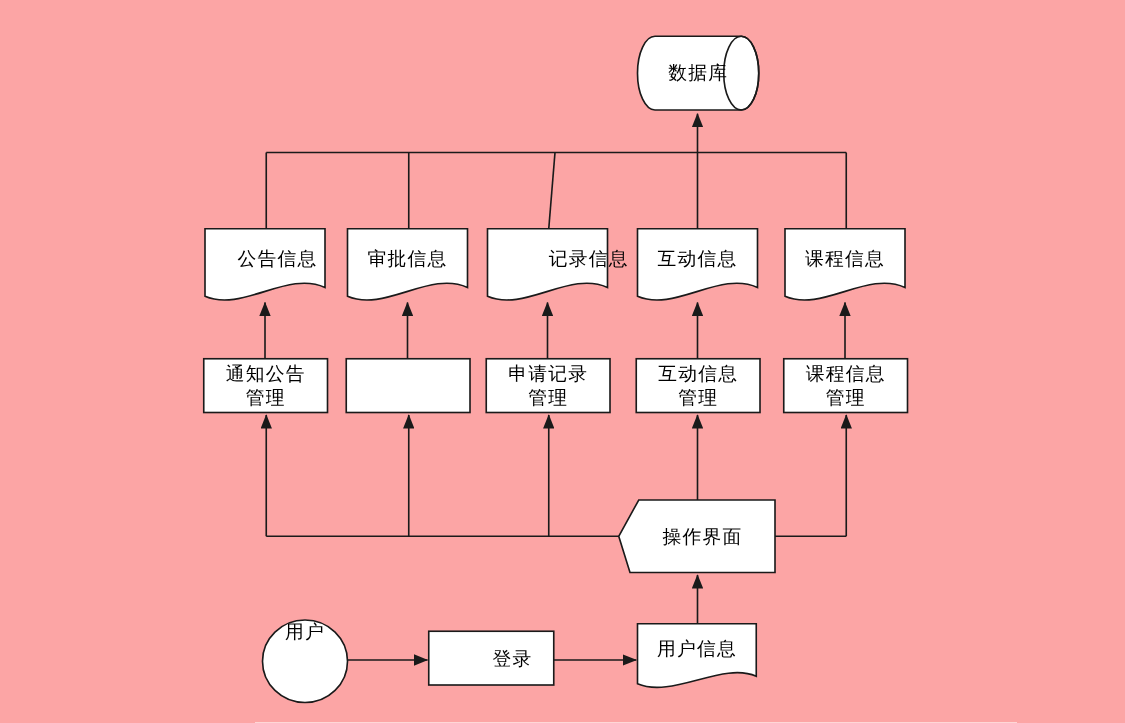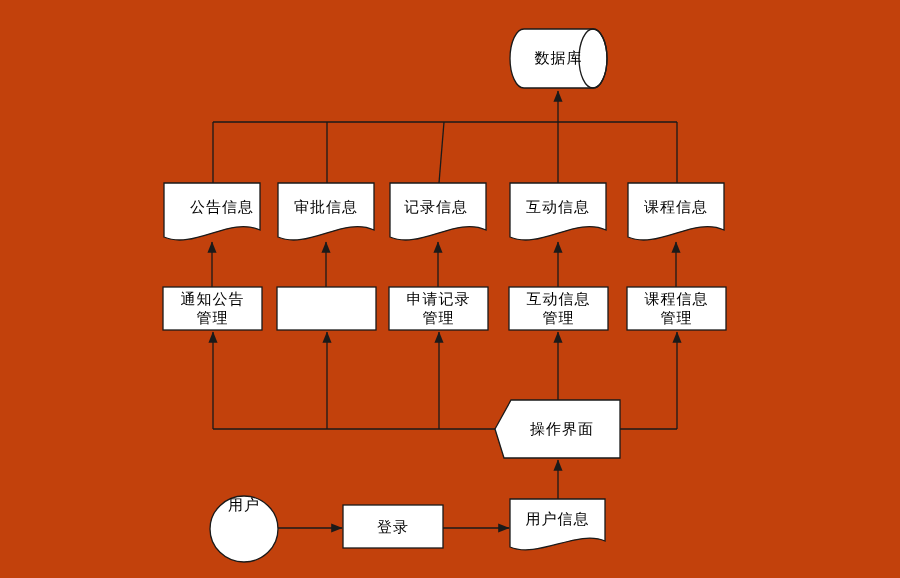--- a/index.html
+++ b/index.html
@@ -5,21 +5,21 @@
   html, body {
     margin: 0;
     padding: 0;
     background: #ffffff;
     font-family: "DejaVu Sans", "Liberation Sans", sans-serif;
   }
   .canvas {
     position: relative;
     width: 900px;
     height: 578px;
-    background: #c2410c;
+    background: #fca5a5;
     overflow: hidden;
   }
   .canvas svg {
     position: absolute;
     left: 0;
     top: 0;
   }
   .lbl {
     position: absolute;
     color: #000000;
@@ -97,32 +97,32 @@
 
     <path class="wire" d="M278,528 H342" marker-end="url(#arrow)"></path>
     <path class="wire" d="M443,528 H509" marker-end="url(#arrow)"></path>
     <path class="wire" d="M558,499 V460" marker-end="url(#arrow)"></path>
   </svg>
 
   <div class="lbl" style="left:510px; top:49px; width:97px;">数据库</div>
 
   <div class="lbl" style="left:164px; top:198px; width:116px;">公告信息</div>
   <div class="lbl" style="left:278px; top:198px; width:96px;">审批信息</div>
-  <div class="lbl" style="left:388px; top:198px; width:96px;">记录信息</div>
+  <div class="lbl" style="left:376px; top:198px; width:96px;padding-left:47px;">记录信息</div>
   <div class="lbl" style="left:510px; top:198px; width:96px;">互动信息</div>
   <div class="lbl" style="left:628px; top:198px; width:96px;">课程信息</div>
 
   <div class="lbl" style="left:163px; top:290px; width:99px;text-align:center;">通知公告
 管理</div>
   <div class="lbl" style="left:389px; top:290px; width:99px;text-align:center;">申请记录
 管理</div>
   <div class="lbl" style="left:509px; top:290px; width:99px;">互动信息
 管理</div>
   <div class="lbl" style="left:627px; top:290px; width:99px;">课程信息
 管理</div>
 
   <div class="lbl" style="left:504px; top:420px; width:116px;">操作界面</div>
 
   <div class="lbl" style="left:210px; top:496px; width:68px;">用户</div>
-  <div class="lbl" style="left:343px; top:518px; width:100px;">登录</div>
+  <div class="lbl" style="left:343px; top:518px; width:100px;padding-left:17px;">登录</div>
   <div class="lbl" style="left:510px; top:510px; width:95px;">用户信息</div>
 
 </div>
 
 </body></html>

